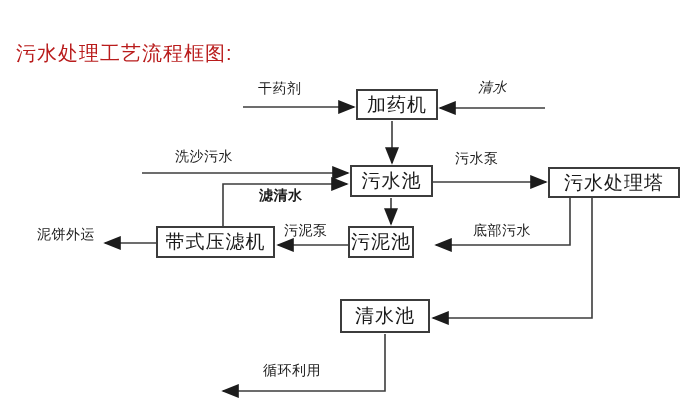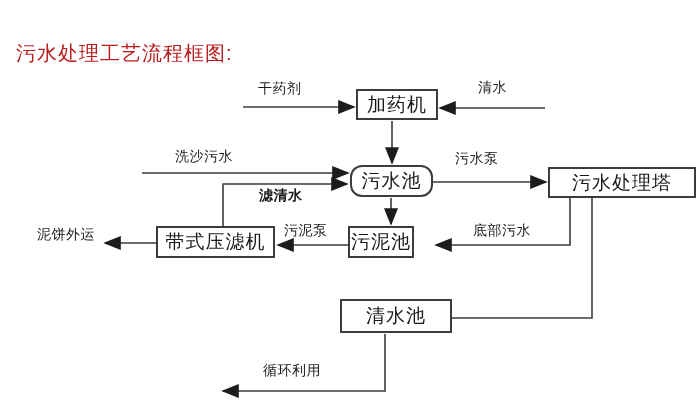--- a/index.html
+++ b/index.html
@@ -50,28 +50,28 @@
   .edge-label {
     position: absolute;
     font-size: 14px;
     letter-spacing: 0.5px;
     color: #1a1a1a;
     white-space: nowrap;
     line-height: 1;
   }
   
   .n-dosing   { left: 356px; top:  89px; width:  82px; height: 31px; }
-  .n-sewage   { left: 350px; top: 165px; width:  83px; height: 32px; border-radius: 12px; }
-  .n-tower    { left: 548px; top: 167px; width: 148px; height: 31px; }
+  .n-sewage   { left: 350px; top: 165px; width:  83px; height: 32px; }
+  .n-tower    { left: 548px; top: 167px; width: 132px; height: 31px; }
   .n-sludge   { left: 348px; top: 226px; width:  66px; height: 32px; }
   .n-belt     { left: 156px; top: 226px; width: 119px; height: 32px; }
-  .n-clean    { left: 340px; top: 299px; width:  112px; height: 34px; }
+  .n-clean    { left: 340px; top: 299px; width:  90px; height: 34px; }
   
   .l-dry      { left: 258px; top:  81px; }
-  .l-cleanw   { left: 478px; top:  80px; }
+  .l-cleanw   { left: 478px; top:  80px; font-style: italic; }
   .l-sand     { left: 175px; top: 149px; }
   .l-spump    { left: 455px; top: 151px; }
   .l-filter   { left: 259px; top: 188px; font-weight: bold; }
   .l-slpump   { left: 284px; top: 223px; text-align: center; }
   .l-bottom   { left: 473px; top: 223px; }
   .l-mudcake  { left: 17px;  top: 227px; margin-left: 20px; }
   .l-recycle  { left: 263px; top: 363px; }
 </style>
 </head>
 <body>

